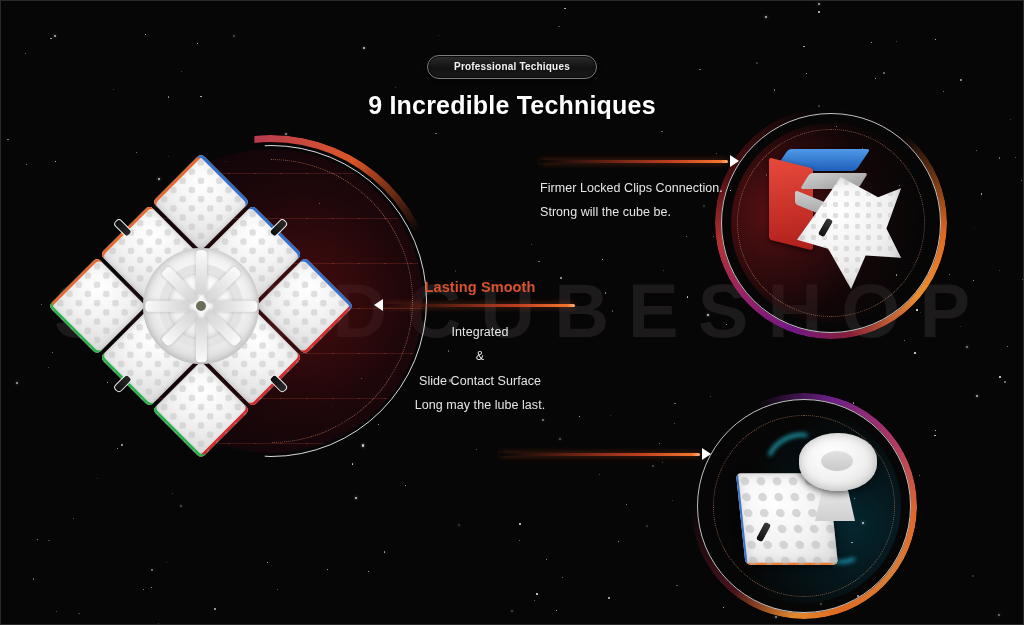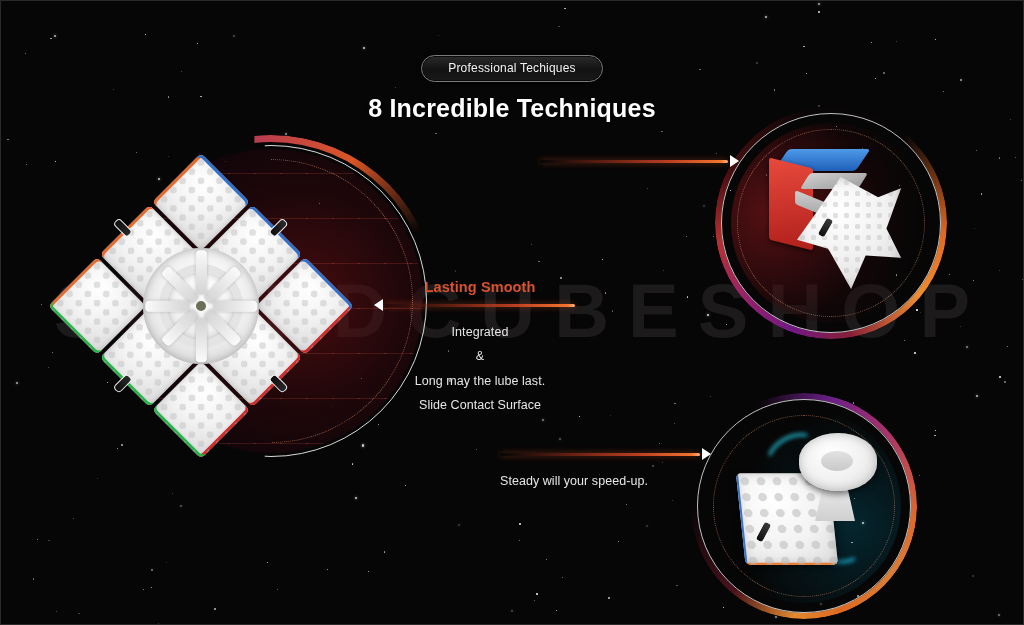--- a/index.html
+++ b/index.html
@@ -32,21 +32,21 @@
     font-family:"Liberation Sans", sans-serif;
   }
 
   
   .header{ position:absolute; left:0; right:0; top:54px; text-align:center; z-index:30; }
   .pill{
     display:inline-block; padding:5px 26px 6px; border-radius:20px;
     background:linear-gradient(180deg,#2b2b2b 0%,#121212 55%,#191919 100%);
     border:1px solid #7b7b7b;
     box-shadow:0 0 0 1px #0a0a0a inset, 0 1px 5px rgba(0,0,0,.8);
-    color:#f2f2f2; font-size:12px; font-weight:normal; letter-spacing:.2px;
+    color:#f2f2f2; font-size:10px; font-weight:bold; letter-spacing:.2px;
     white-space:nowrap;
   }
   .h1{
     margin-top:12px; color:#fff; font-size:25px; font-weight:bold;
     letter-spacing:.2px; text-shadow:0 1px 3px rgba(0,0,0,.9);
   }
 
   
   .cube-scene{ position:absolute; left:40px; top:130px; width:350px; height:340px; z-index:5; }
 
@@ -522,21 +522,21 @@
       <div class="star" style="width: 1.4px; height: 1.4px; left: 898.02px; top: 183.967px; opacity: 0.64;"></div>
       <div class="star" style="width: 1.4px; height: 1.4px; left: 518.445px; top: 522.383px; opacity: 0.84;"></div>
       <div class="star" style="width: 1.4px; height: 1.4px; left: 157.035px; top: 622.452px; opacity: 0.2;"></div>
       <div class="star" style="width: 2.1px; height: 2.1px; left: 773.627px; top: 615.373px; opacity: 0.59; box-shadow: rgba(255, 255, 255, 0.75) 0px 0px 3px;"></div>
     </div>
 
   <div class="watermark">SPEEDCUBESHOP</div>
 
   <div class="header">
     <div class="pill">Professional Techiques</div>
-    <div class="h1">8 Incredible Techniques</div>
+    <div class="h1">9 Incredible Techniques</div>
   </div>
 
   <div class="cube-scene">
     <div class="hexcircle"></div>
     <div class="ring-grad"></div>
     <div class="ring-white"></div>
     <div class="ring-dots"></div>
 
     <div class="cube-wrap">
       <div class="cube-grid">
@@ -567,41 +567,44 @@
         <div class="arm d4"></div>
         <div class="core-dot"></div>
       </div>
     </div>
   </div>
 
   <div class="feature" id="feat-hard">
     <div class="rule">
       <span class="tip"></span>
     </div>
+    <div class="body">
+      <div>Firmer Locked Clips Connection.</div>
+      <div>Strong will the cube be.</div>
+    </div>
   </div>
 
   <div class="feature" id="feat-smooth">
     <div class="title">Lasting Smooth</div>
     <div class="rule">
       <span class="tip left"></span>
     </div>
     <div class="body">
       <div>Integrated</div>
       <div>&amp;</div>
+      <div>Slide Contact Surface</div>
       <div>Long may the lube last.</div>
-      <div>Slide Contact Surface</div>
     </div>
   </div>
 
   <div class="feature" id="feat-steady">
     <div class="rule">
       <span class="tip"></span>
     </div>
     <div class="body">
-      <div>Steady will your speed-up.</div>
     </div>
   </div>
 
   <div class="badge" id="badge-hard">
     <div class="outer"></div>
     <div class="thin"></div>
     <div class="inner-glow"></div>
     <div class="dots"></div>
 
     <div class="part" id="part-corner">

